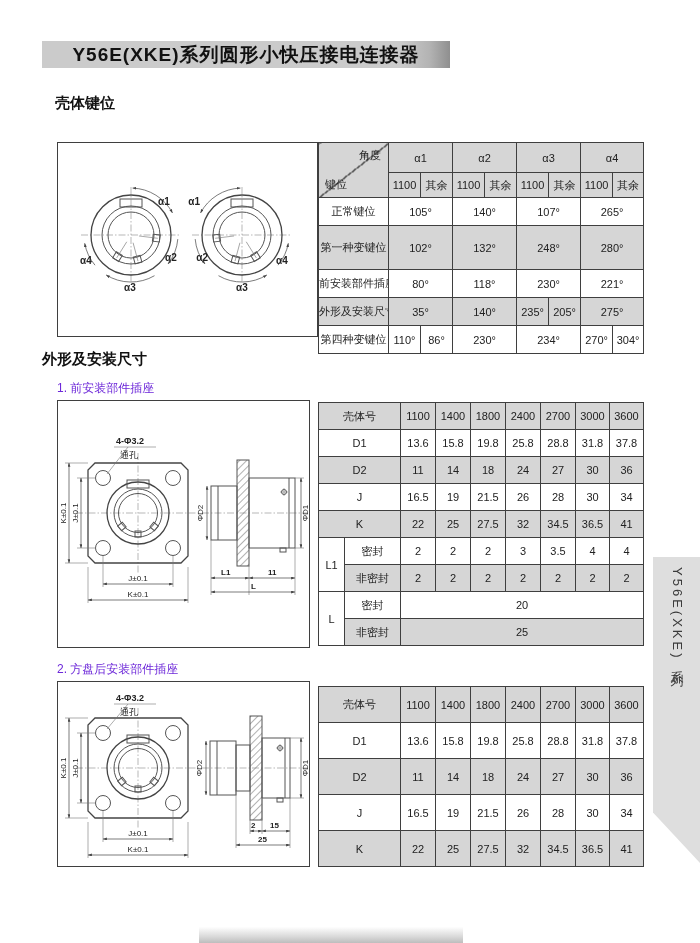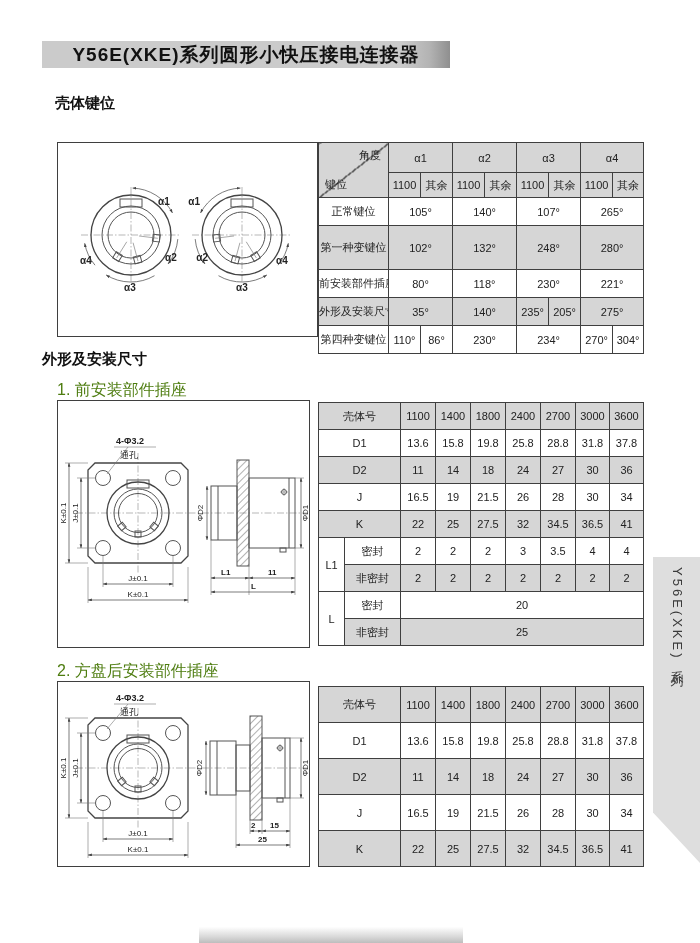--- a/index.html
+++ b/index.html
@@ -12,21 +12,21 @@
 
   
   #title-bar {
     left:42px; top:41px; width:408px; height:27px;
     background:linear-gradient(to right,#cbcbcb 0%,#cbcbcb 88%,#b3b3b3 95%,#8f8f8f 100%);
     display:flex; align-items:center; justify-content:center;
     font-size:19px; font-weight:bold; color:#111; letter-spacing:1px;
   }
 
   h2.sec { margin:0; font-size:15px; font-weight:bold; color:#111;text-align:right; }
-  .subhead { font-size:16px; color:#4d7c0f; }
+  .subhead { font-size:12px; color:#6d28d9; }
 
   
   .draw-box { border:1px solid #3f3f3f; background:#fff; }
 
   
   table { border-collapse:collapse; table-layout:fixed;padding-left:48px; }
   td {
     border:1px solid #3f3f3f; text-align:center; vertical-align:middle;
     font-size:11px; padding:0; overflow:hidden; white-space:nowrap; color:#222;
   }

